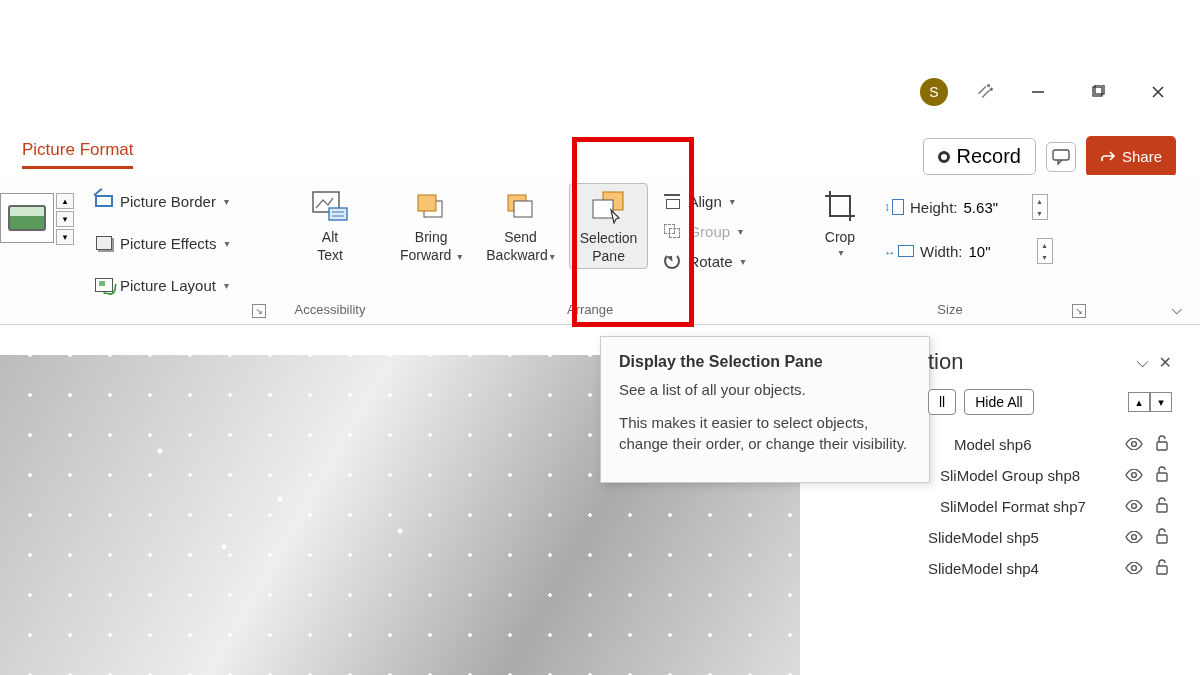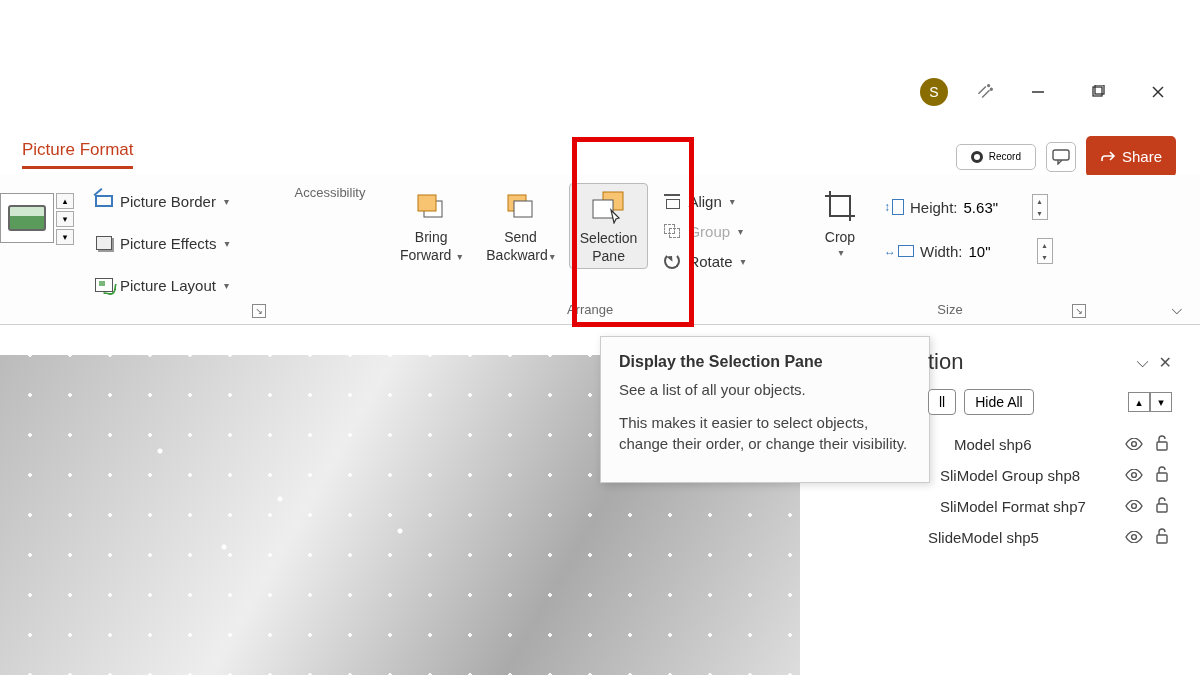--- a/index.html
+++ b/index.html
@@ -10,21 +10,21 @@
 .avatar { width: 28px; height: 28px; border-radius: 50%; background: #8a6d00; color: #fff; display: flex; align-items: center; justify-content: center; font-size: 14px; font-weight: 500; }
 .title-icon { width: 24px; height: 24px; color: #666; display: flex; align-items: center; justify-content: center; cursor: pointer; }
 .win-btn { width: 36px; height: 28px; display: flex; align-items: center; justify-content: center; color: #333; cursor: pointer; font-size: 14px; }
 
 
 .tab-area { position: absolute; top: 140px; left: 22px; }
 .tab-label { color: #c43e1c; font-size: 17px; padding-bottom: 6px; border-bottom: 3px solid #c43e1c; display: inline-block; }
 
 
 .actions-right { position: absolute; top: 136px; right: 24px; display: flex; align-items: center; gap: 10px; }
-.btn-white { border: 1px solid #bbb; background: #fff; border-radius: 5px; padding: 6px 14px; font-size: 10px; display: flex; align-items: center; gap: 6px; cursor: pointer; }
+.btn-white { border: 1px solid #bbb; background: #fff; border-radius: 5px; padding: 6px 14px; font-size: 20px; display: flex; align-items: center; gap: 6px; cursor: pointer; }
 .btn-orange { background: #c43e1c; color: #fff; border: none; border-radius: 5px; padding: 12px 14px; font-size: 15px; display: flex; align-items: center; gap: 6px; cursor: pointer; }
 .rec-dot { width: 12px; height: 12px; border-radius: 50%; border: 3px solid #333; display: inline-block; }
 .comment-icon { width: 30px; height: 30px; border: 1px solid #bbb; border-radius: 5px; display: flex; align-items: center; justify-content: center; cursor: pointer; }
 
 
 .ribbon { position: absolute; top: 175px; left: 0; right: 0; height: 150px; background: #fdfdfd; border-bottom: 1px solid #d0d0d0; display: flex; }
 .ribbon-group { position: relative; padding: 8px 10px 4px 10px; display: flex; flex-direction: column; height: 100%; }
 .group-body { flex: 1; display: flex; align-items: flex-start; gap: 4px; }
 .group-label { text-align: center; font-size: 13px; color: #666; padding-top: 2px; height: 20px; position: relative; }
 .group-launcher { position: absolute; right: 4px; bottom: 2px; width: 14px; height: 14px; border: 1px solid #888; font-size: 9px; display: flex; align-items: center; justify-content: center; color: #666; cursor: pointer; }
@@ -207,20 +207,35 @@
         <span>Picture Layout</span>
           <span class="dd">▾</span>
       </div>
     </div>
     <div class="group-label">
       <span class="group-launcher">↘</span>
     </div>
   </div>
 
   <div class="ribbon-group" style="width:100px;">
+    <div class="group-body" style="justify-content:center;">
+      <div class="big-btn">
+        <div class="bi-icon">
+          <svg width="38" height="32" viewBox="0 0 38 32">
+              <rect x="2" y="2" width="26" height="20" fill="#fff" stroke="#555" stroke-width="1.4"></rect>
+              <polyline points="5,18 12,10 17,15 22,8" fill="none" stroke="#777" stroke-width="1.4"></polyline>
+              <rect x="18" y="18" width="18" height="12" fill="#dceaf7" stroke="#3a7abd" stroke-width="1.4"></rect>
+              <line x1="21" y1="22" x2="33" y2="22" stroke="#3a7abd"></line>
+              <line x1="21" y1="26" x2="33" y2="26" stroke="#3a7abd"></line>
+            </svg>
+        </div>
+        <span>Alt</span>
+        <span>Text</span>
+      </div>
+    </div>
     <div class="group-label">Accessibility</div>
   </div>
 
   <div class="ribbon-group" style="width:420px;">
     <div class="group-body">
       <div class="big-btn">
         <div class="bi-icon">
           <svg width="34" height="30">
               <rect x="10" y="10" width="18" height="16" fill="#fff" stroke="#555"></rect>
               <rect x="4" y="4" width="18" height="16" fill="#f8c471" stroke="#b9770e"></rect>
@@ -395,14 +410,26 @@
         <span class="spacer"></span>
         <span class="eye"><svg width="18" height="12" viewBox="0 0 18 12" fill="none" stroke="#555" stroke-width="1.4">
             <path d="M1 6 C3 2 7 0 9 0 C11 0 15 2 17 6 C15 10 11 12 9 12 C7 12 3 10 1 6 Z"></path>
             <circle cx="9" cy="6" r="2.4"></circle>
           </svg></span>
         <span class="lock"><svg width="14" height="16" viewBox="0 0 14 16" fill="none" stroke="#555" stroke-width="1.4">
             <rect x="2" y="7" width="10" height="8" rx="1"></rect>
             <path d="M4 7 V4 a3 3 0 0 1 6 0"></path>
           </svg></span>
       </div>
+      <div class="sel-item" style="padding-left: 8px;">
+        <span>SlideModel shp4</span>
+        <span class="spacer"></span>
+        <span class="eye"><svg width="18" height="12" viewBox="0 0 18 12" fill="none" stroke="#555" stroke-width="1.4">
+            <path d="M1 6 C3 2 7 0 9 0 C11 0 15 2 17 6 C15 10 11 12 9 12 C7 12 3 10 1 6 Z"></path>
+            <circle cx="9" cy="6" r="2.4"></circle>
+          </svg></span>
+        <span class="lock"><svg width="14" height="16" viewBox="0 0 14 16" fill="none" stroke="#555" stroke-width="1.4">
+            <rect x="2" y="7" width="10" height="8" rx="1"></rect>
+            <path d="M4 7 V4 a3 3 0 0 1 6 0"></path>
+          </svg></span>
+      </div>
     </div>
 </div>
 
 </body></html>

